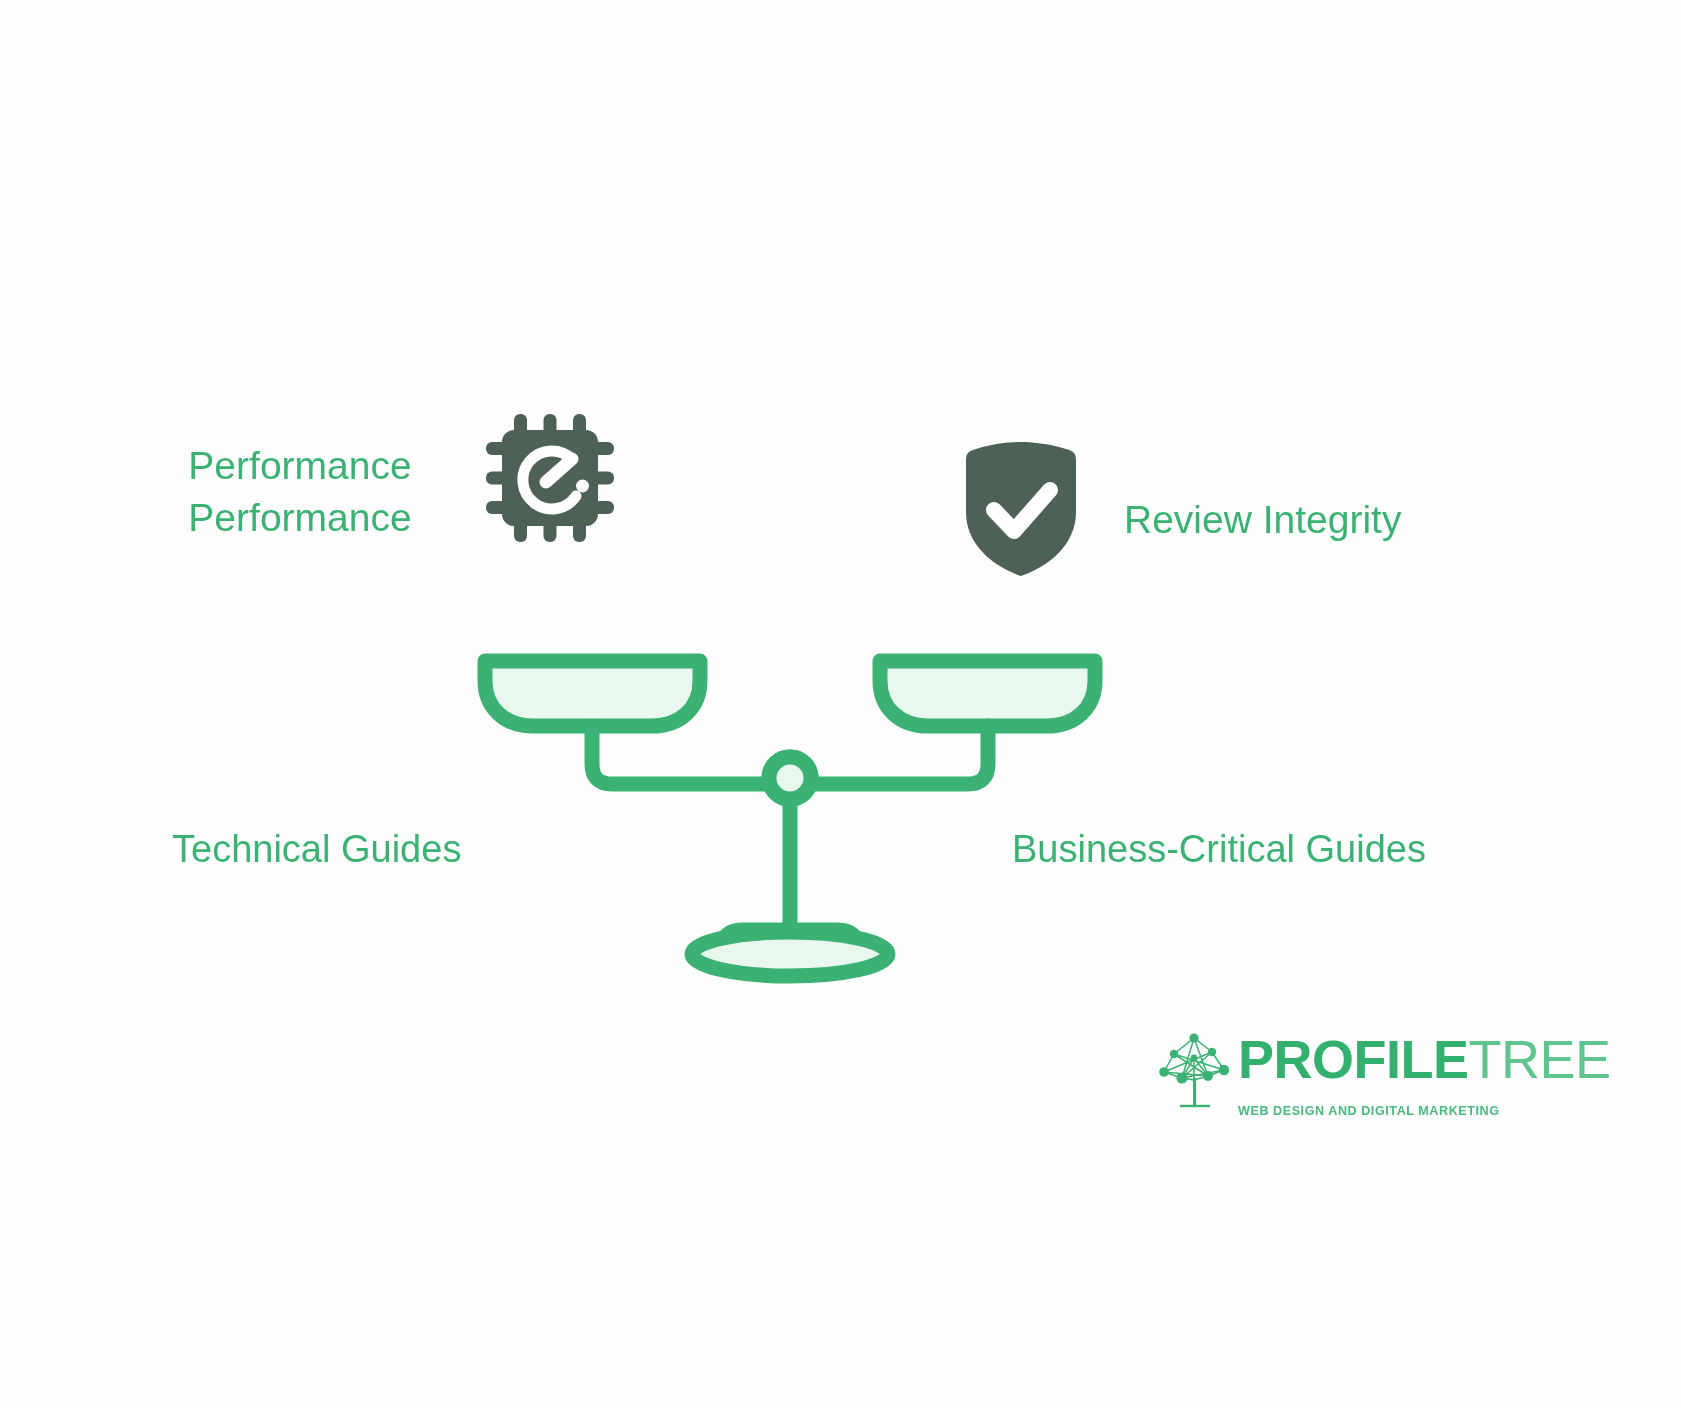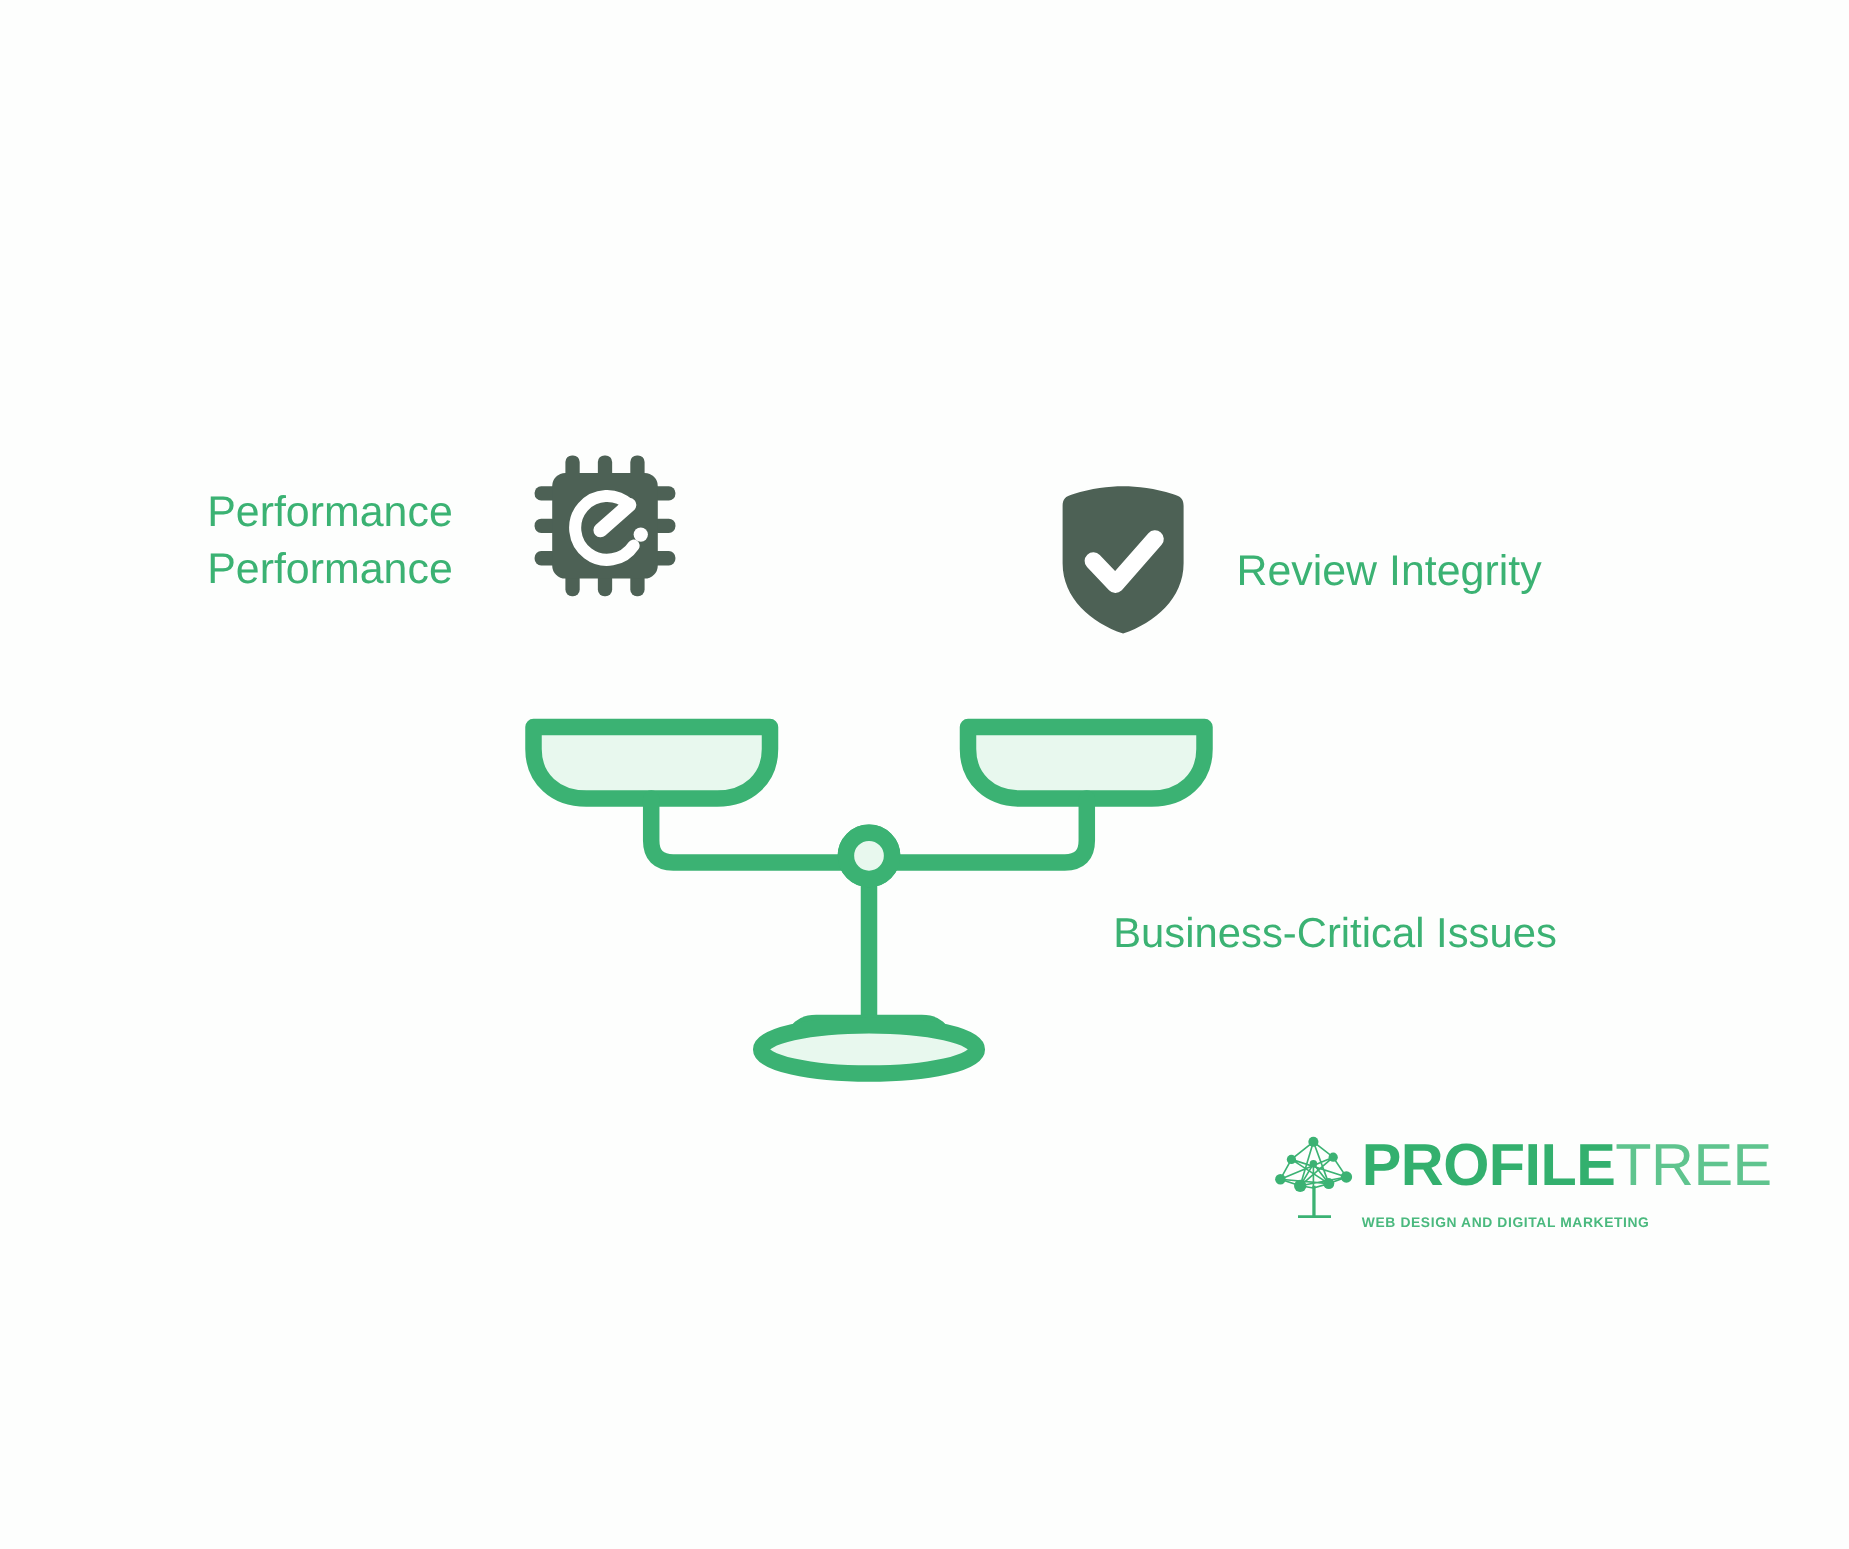--- a/index.html
+++ b/index.html
@@ -232,22 +232,23 @@
                  Z"></path>
 
         <ellipse cx="360" cy="358" rx="98" ry="22"></ellipse>
 
         <circle cx="360" cy="182" r="21" fill="#ffffff"></circle>
         <circle cx="360" cy="182" r="21" fill="#e8f8ee"></circle>
       </g>
     </svg>
   </div>
 
-
-  <div class="label-biz">Business-Critical Issues</div>
+  <div class="label-tech">Technical Guides</div>
+
+  <div class="label-biz">Business-Critical Guides</div>
 
   <div class="logo">
     <div class="logo-mark">
       <svg viewBox="0 0 84 84" width="84" height="84" aria-hidden="true">
         <g stroke="#3bb273" stroke-width="1.5" fill="none">
           <path d="M 42 10 L 22 26 L 12 44 L 30 50 L 42 30 L 56 48 L 72 42 L 60 24 Z"></path>
           <path d="M 42 10 L 30 50 M 42 10 L 56 48 M 22 26 L 56 48 M 60 24 L 30 50
                    M 12 44 L 56 48 M 72 42 L 30 50 M 22 26 L 72 42 M 60 24 L 12 44"></path>
           <path d="M 42 30 L 42 52 M 42 52 L 30 50 M 42 52 L 56 48"></path>
         </g>

